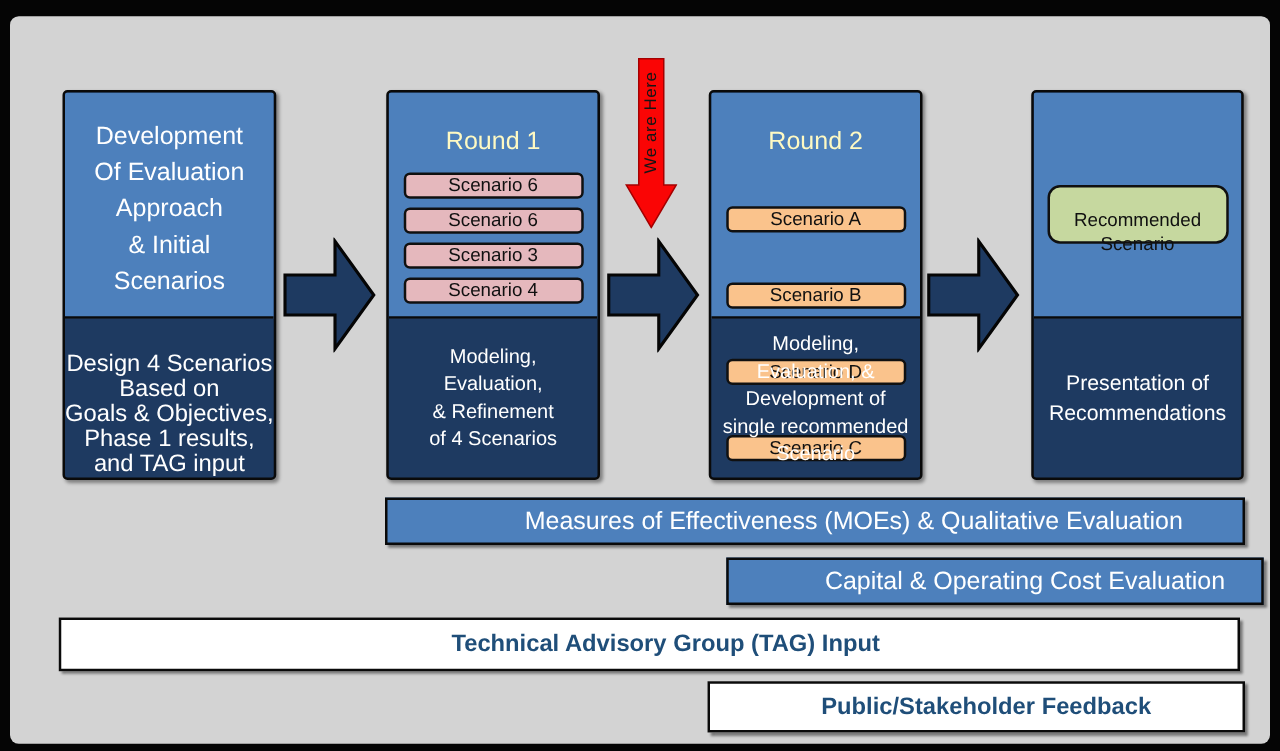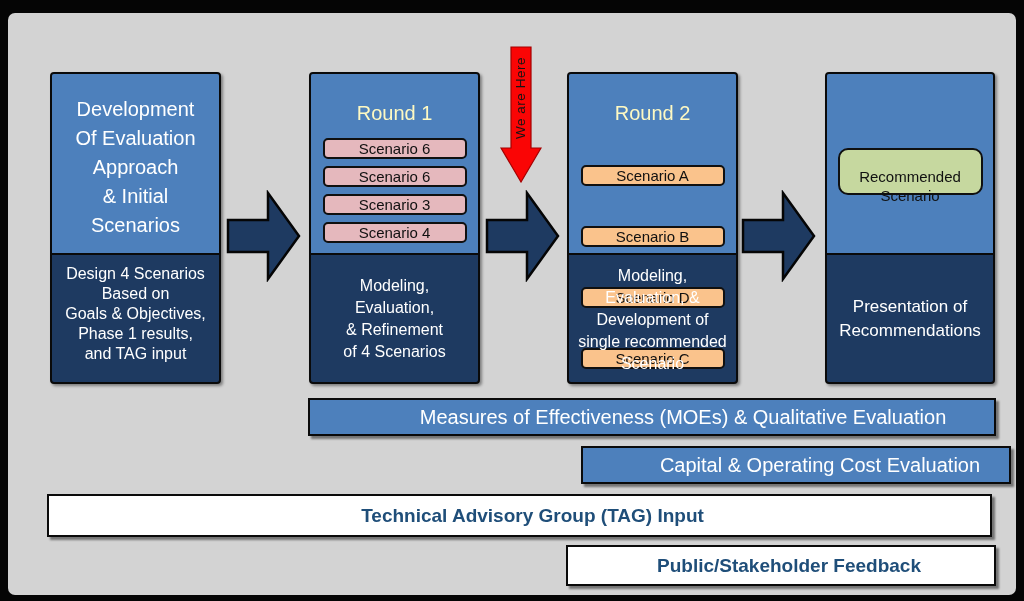--- a/index.html
+++ b/index.html
@@ -16,21 +16,21 @@
   .col-top { background:#4d80bc; height:181px; border-bottom:2px solid #0a0a0a; }
   .col-bottom { flex:1; color:#fff; text-align:center; white-space:pre-line; }
 
   .col1 { left:42px; }
   .col2 { left:301px; }
   .col3 { left:559px; }
   .col4 { left:817px; width:170px; }
 
   .col1-header { padding-top:21px; font-size:20px; line-height:29px; color:#fff;
                  text-align:center; white-space:pre-line; }
-  .col1-body { padding-top:9px; font-size:16px; line-height:20px; }
+  .col1-body { padding-top:27px; font-size:19px; line-height:20px; }
 
   .round-title { padding-top:28px; font-size:20px; color:#fef9c3; text-align:center; }
   .scenario-list { margin-top:13px; }
   .scenario { width:144px; height:21px; margin:0 auto 7px; border:2px solid #101010;
               border-radius:5px; font-size:15px; line-height:16px; text-align:center;
               color:#101010; padding-top:1px; }
   .scenario.pink   { background:#e5b8bd; }
   .scenario.orange { background:#fac38c;margin-top:40px; }
 
   .col2-body { padding-top:20px; font-size:16px; line-height:22px; }

